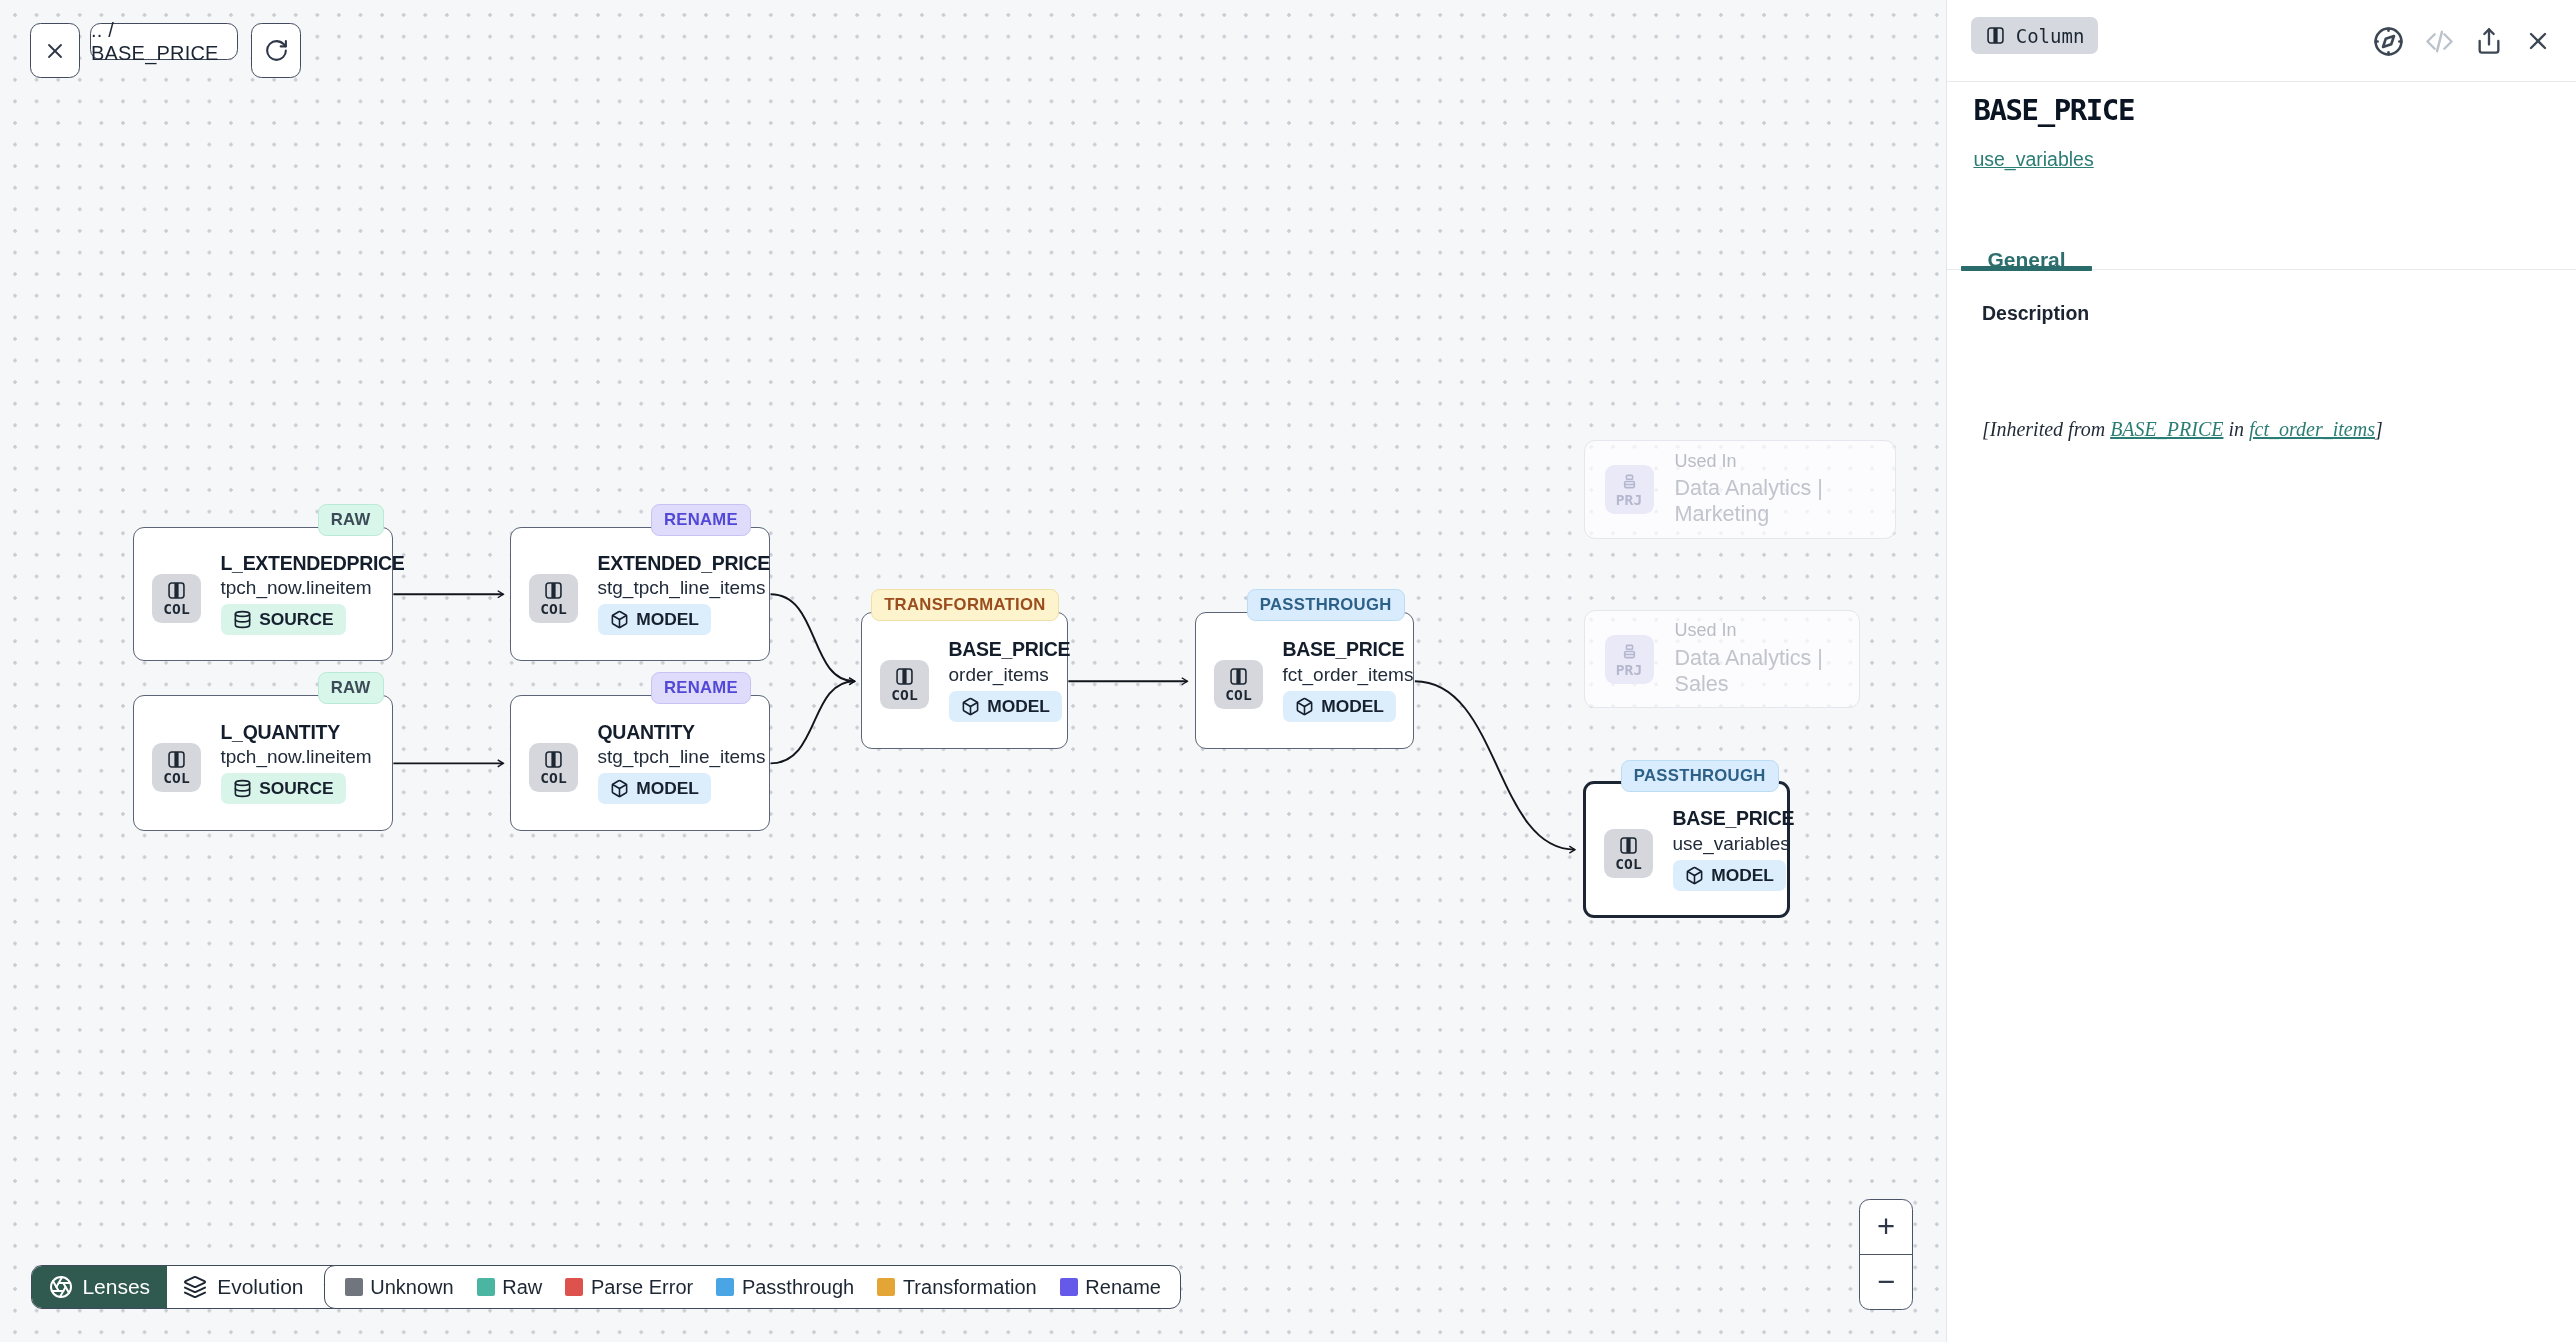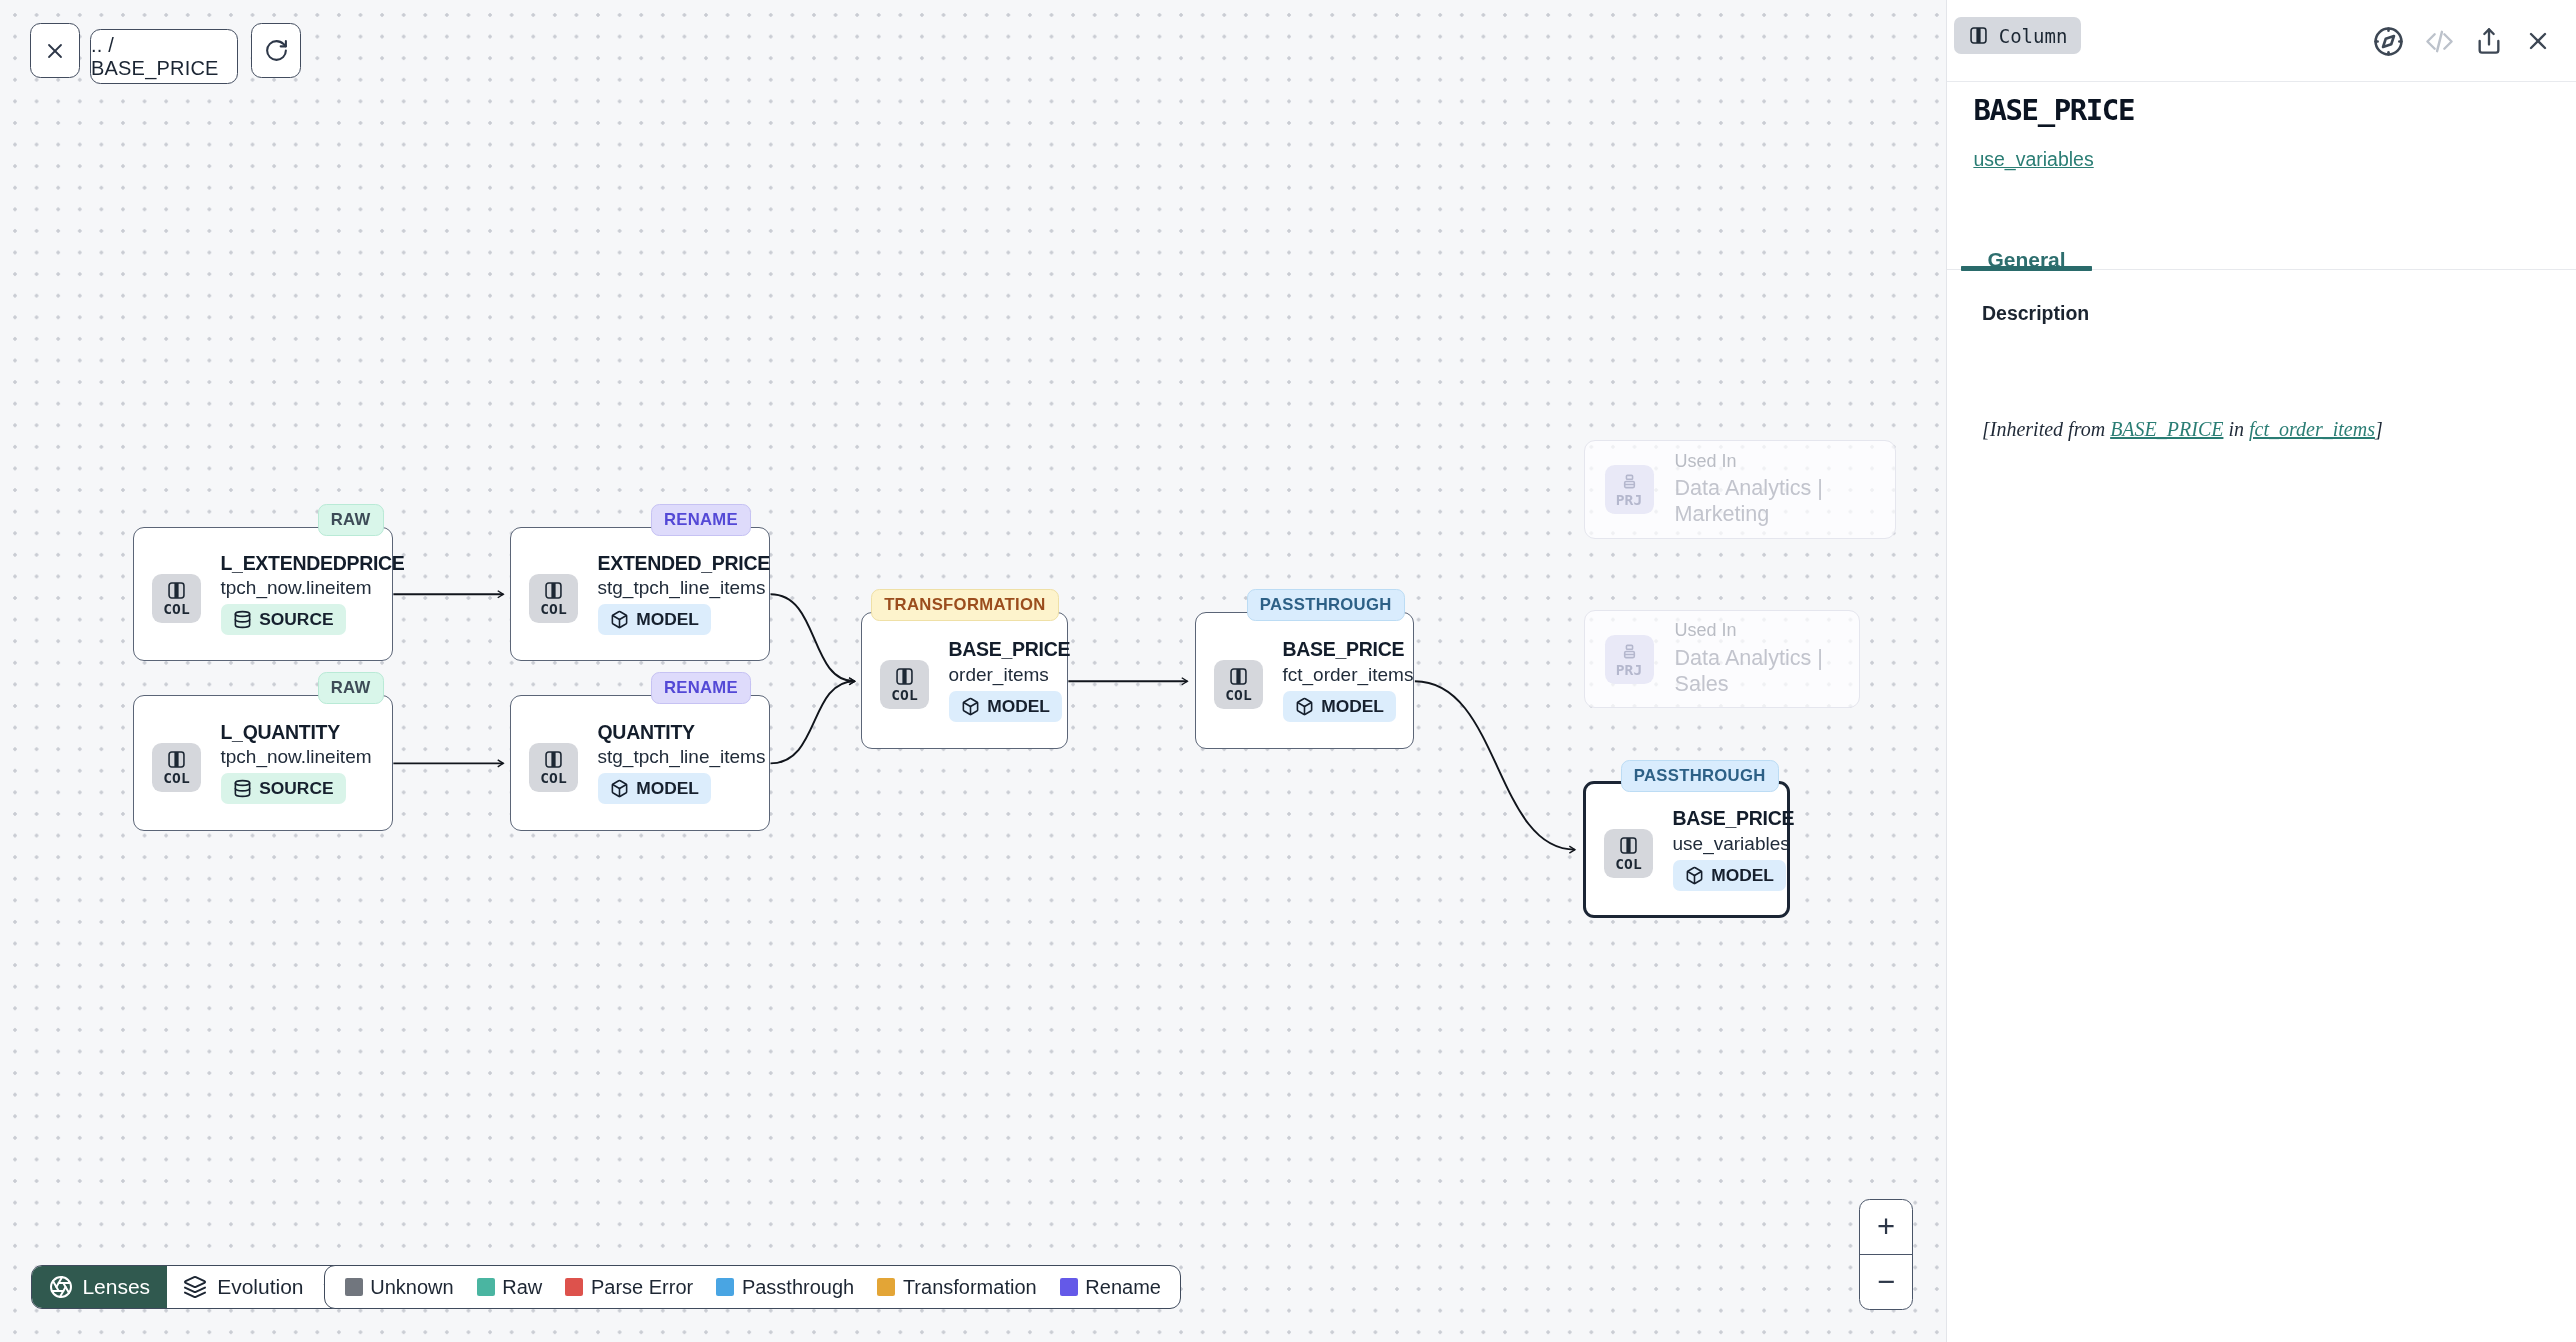--- a/index.html
+++ b/index.html
@@ -60,21 +60,21 @@
   
   .zoomctl { position:absolute; left:1859px; top:1199px; width:54px; height:111px; z-index:5;
     background:#fff; border:1.7px solid #4a5568; border-radius:10.4px; display:flex; flex-direction:column; }
   .zbtn { flex:1; display:flex; align-items:center; justify-content:center; font-size:31px; color:#2d3748; }
   .zbtn:first-child { border-bottom:1.4px solid #4a5568; }
 
   
   .panel { position:absolute; left:1946px; top:0; width:630px; height:1343px; background:#fff;
     border-left:1.4px solid #e3e5ea; z-index:6; }
   .phead { position:relative; height:82px; border-bottom:1.4px solid #e8eaee; }
-  .ptype { position:absolute; left:7px; top:17.4px; height:37px; background:#d5d8de; border-radius:7px;
+  .ptype { position:absolute; left:24px; top:17.4px; height:37px; background:#d5d8de; border-radius:7px;
     display:flex; align-items:center; gap:9.7px; padding:0 14px;
     font-family:"DejaVu Sans Mono",monospace; font-size:19px; color:#1c2733; }
   .picons { position:absolute; right:24px; top:0; height:82px; display:flex; align-items:center; gap:21px; color:#3d4754; }
   .pic { display:flex; align-items:center; justify-content:center; }
   .dim { color:#bcc2cb; }
   .ptitle { position:absolute; left:26.4px; top:93px; font-family:"DejaVu Sans Mono",monospace;
     font-size:29px; font-weight:bold; letter-spacing:-1.4px; color:#0b1422; }
   .plink { position:absolute; left:26.4px; top:148px; font-size:19.5px; color:#2a7d74; text-decoration:underline; cursor:pointer; }
   .tabline { position:absolute; left:0; top:269px; width:630px; height:1.4px; background:#e7e9ed; }
   .tabbar  { position:absolute; left:14px; top:266px; width:131px; height:4.9px; background:#2a6b6b; border-radius:0.7px; }
@@ -138,21 +138,21 @@
       <path d="M2033 979 C2155 979 2148 1221 2263 1221" marker-end="url(#arr)"></path>
     </g>
   </svg>
 
   <div class="tbtn" style="left:30px;top:23px;width:50px;height:55px;">
     <svg class="stroke" width="24" height="24" viewBox="0 0 24 24" style="stroke-width:1.8">
         <path d="M18 6 6 18"></path>
         <path d="m6 6 12 12"></path>
       </svg>
   </div>
-  <div class="tbtn" style="left:90px;top:29px;width:148px;height:55px;">
+  <div class="tbtn" style="left:90px;top:23px;width:148px;height:37px;">
     <span class="crumb">.. / BASE_PRICE</span>
   </div>
   <div class="tbtn" style="left:251px;top:23px;width:50px;height:55px;">
     <svg class="stroke" width="25" height="25" viewBox="0 0 24 24">
         <path d="M21 12a9 9 0 1 1-9-9c2.52 0 4.93 1 6.74 2.74L21 8"></path>
         <path d="M21 3v5h-5"></path>
       </svg>
   </div>
 
   <div class="node" style="left:133px;top:527px;width:260px;height:134px;">

